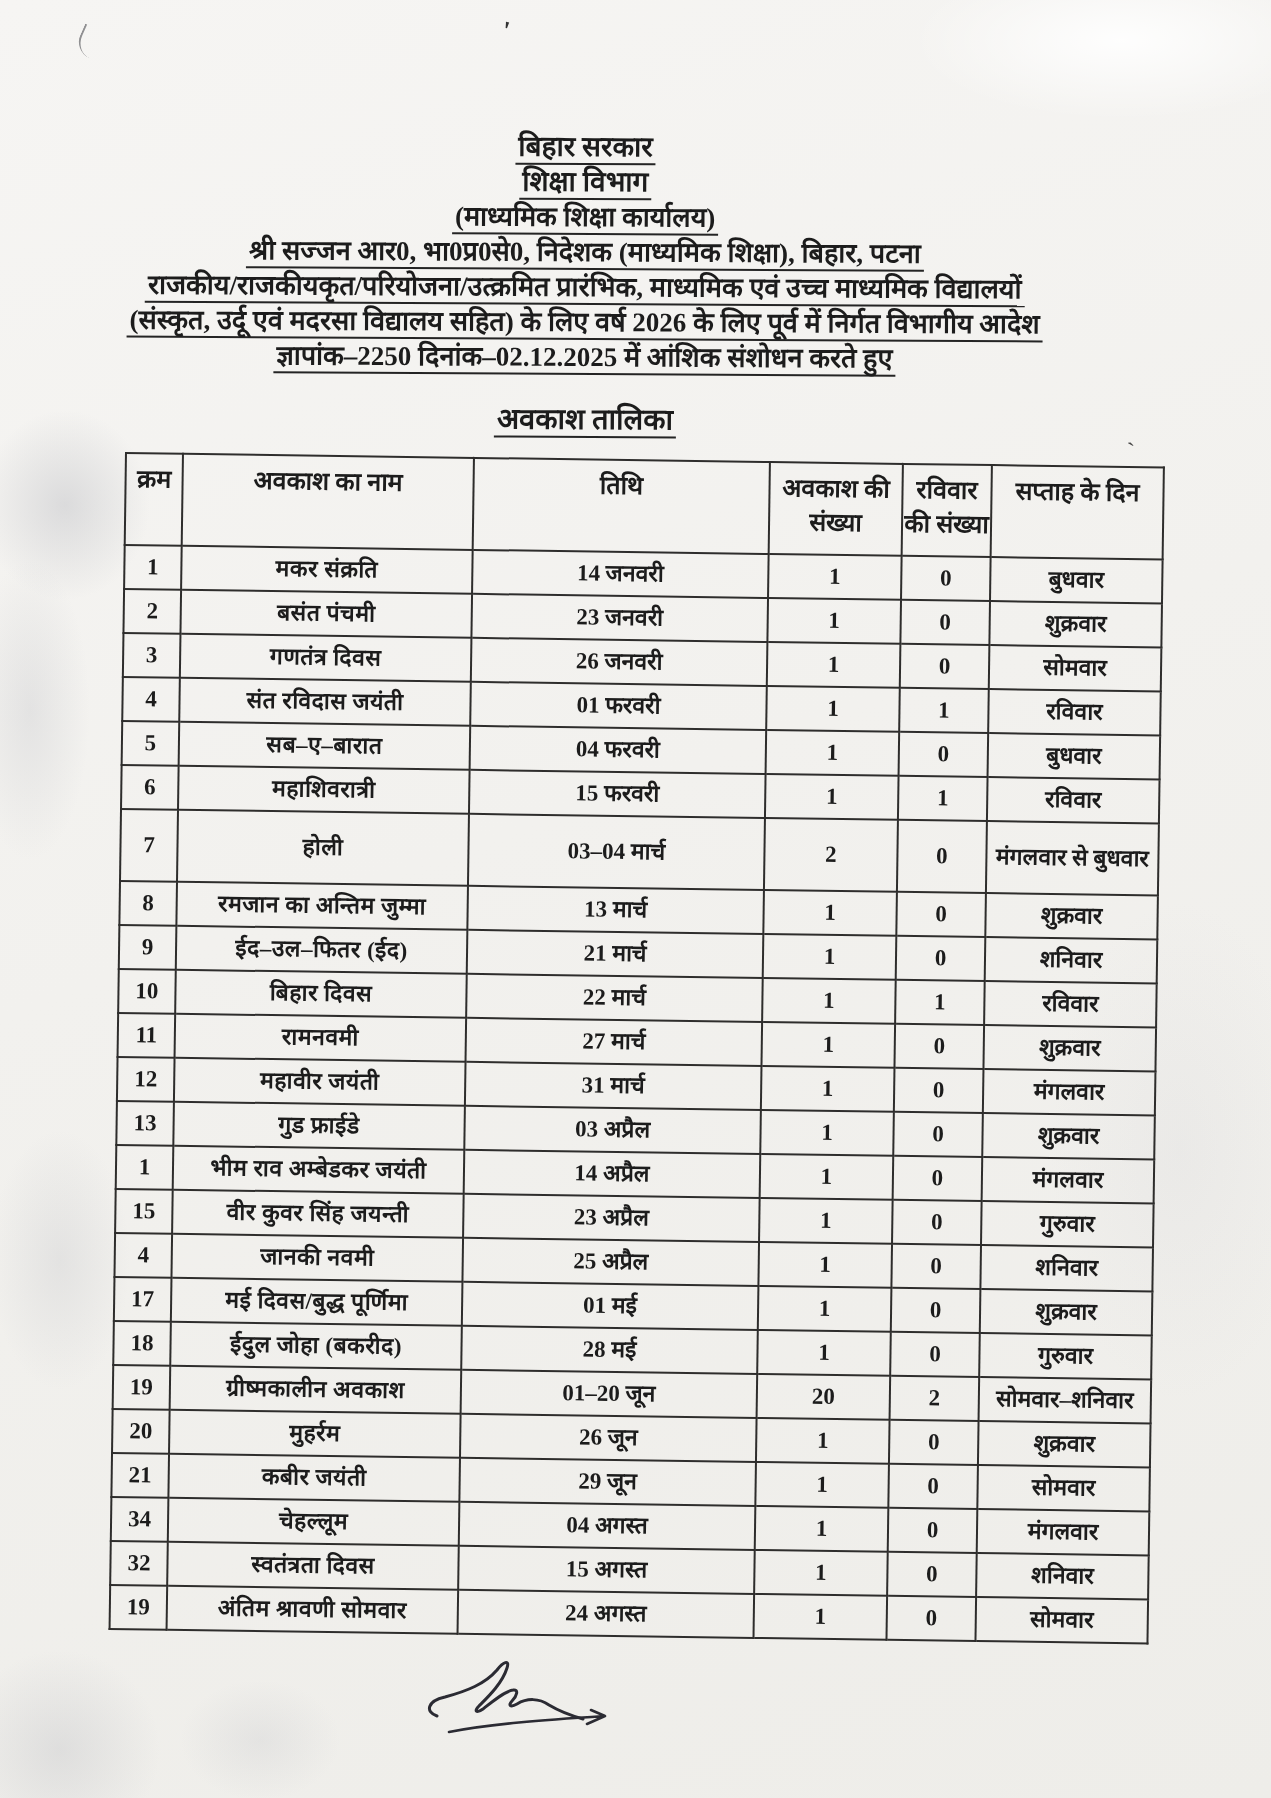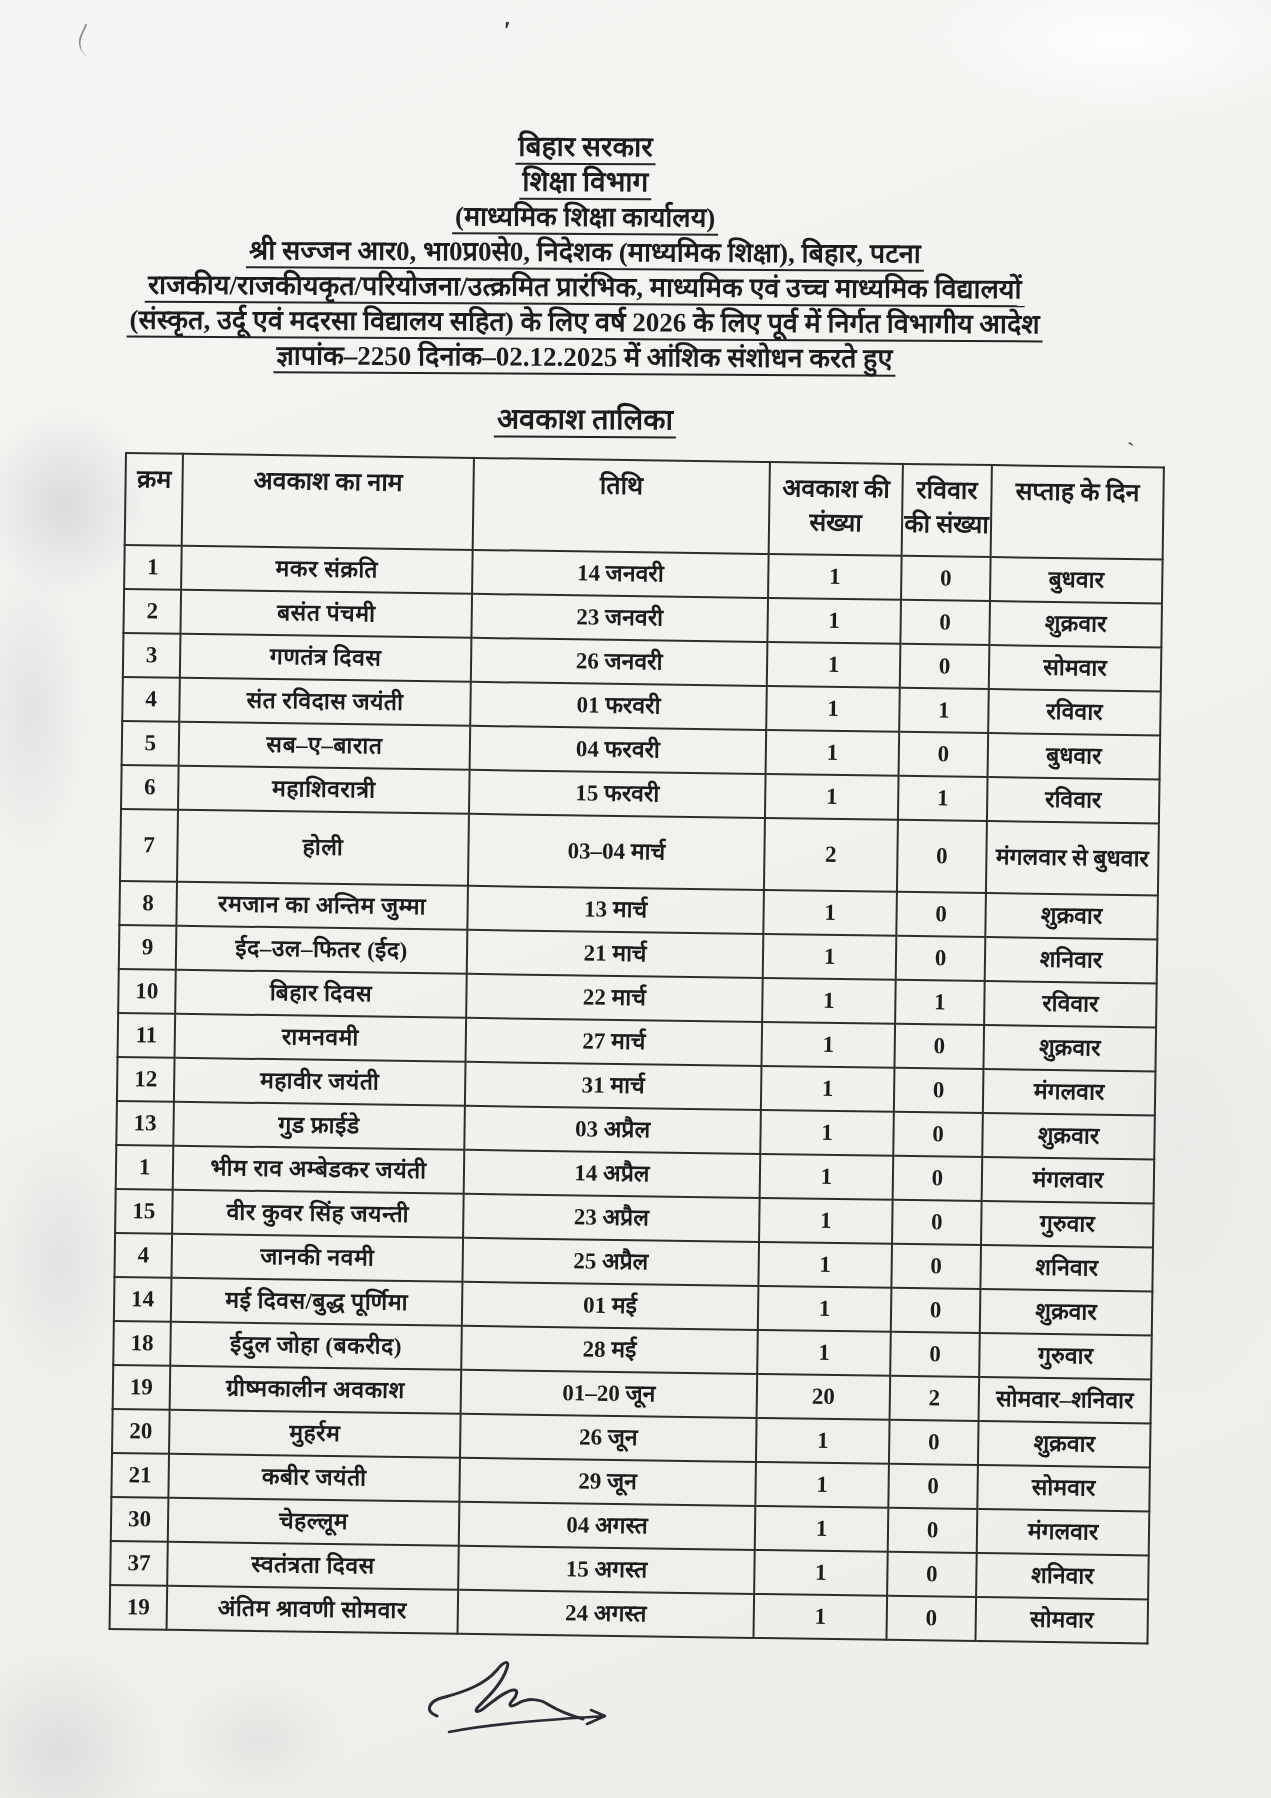--- a/index.html
+++ b/index.html
@@ -235,21 +235,21 @@
         </tr>
         <tr>
           <td class="c0">4</td>
           <td class="c1">जानकी नवमी</td>
           <td class="c2">25 अप्रैल</td>
           <td class="c3">1</td>
           <td class="c4">0</td>
           <td class="c5">शनिवार</td>
         </tr>
         <tr>
-          <td class="c0">14</td>
+          <td class="c0">17</td>
           <td class="c1">मई दिवस/बुद्ध पूर्णिमा</td>
           <td class="c2">01 मई</td>
           <td class="c3">1</td>
           <td class="c4">0</td>
           <td class="c5">शुक्रवार</td>
         </tr>
         <tr>
           <td class="c0">18</td>
           <td class="c1">ईदुल जोहा (बकरीद)</td>
           <td class="c2">28 मई</td>
@@ -275,29 +275,29 @@
         </tr>
         <tr>
           <td class="c0">21</td>
           <td class="c1">कबीर जयंती</td>
           <td class="c2">29 जून</td>
           <td class="c3">1</td>
           <td class="c4">0</td>
           <td class="c5">सोमवार</td>
         </tr>
         <tr>
-          <td class="c0">30</td>
+          <td class="c0">34</td>
           <td class="c1">चेहल्लूम</td>
           <td class="c2">04 अगस्त</td>
           <td class="c3">1</td>
           <td class="c4">0</td>
           <td class="c5">मंगलवार</td>
         </tr>
         <tr>
-          <td class="c0">37</td>
+          <td class="c0">32</td>
           <td class="c1">स्वतंत्रता दिवस</td>
           <td class="c2">15 अगस्त</td>
           <td class="c3">1</td>
           <td class="c4">0</td>
           <td class="c5">शनिवार</td>
         </tr>
         <tr>
           <td class="c0">19</td>
           <td class="c1">अंतिम श्रावणी सोमवार</td>
           <td class="c2">24 अगस्त</td>

